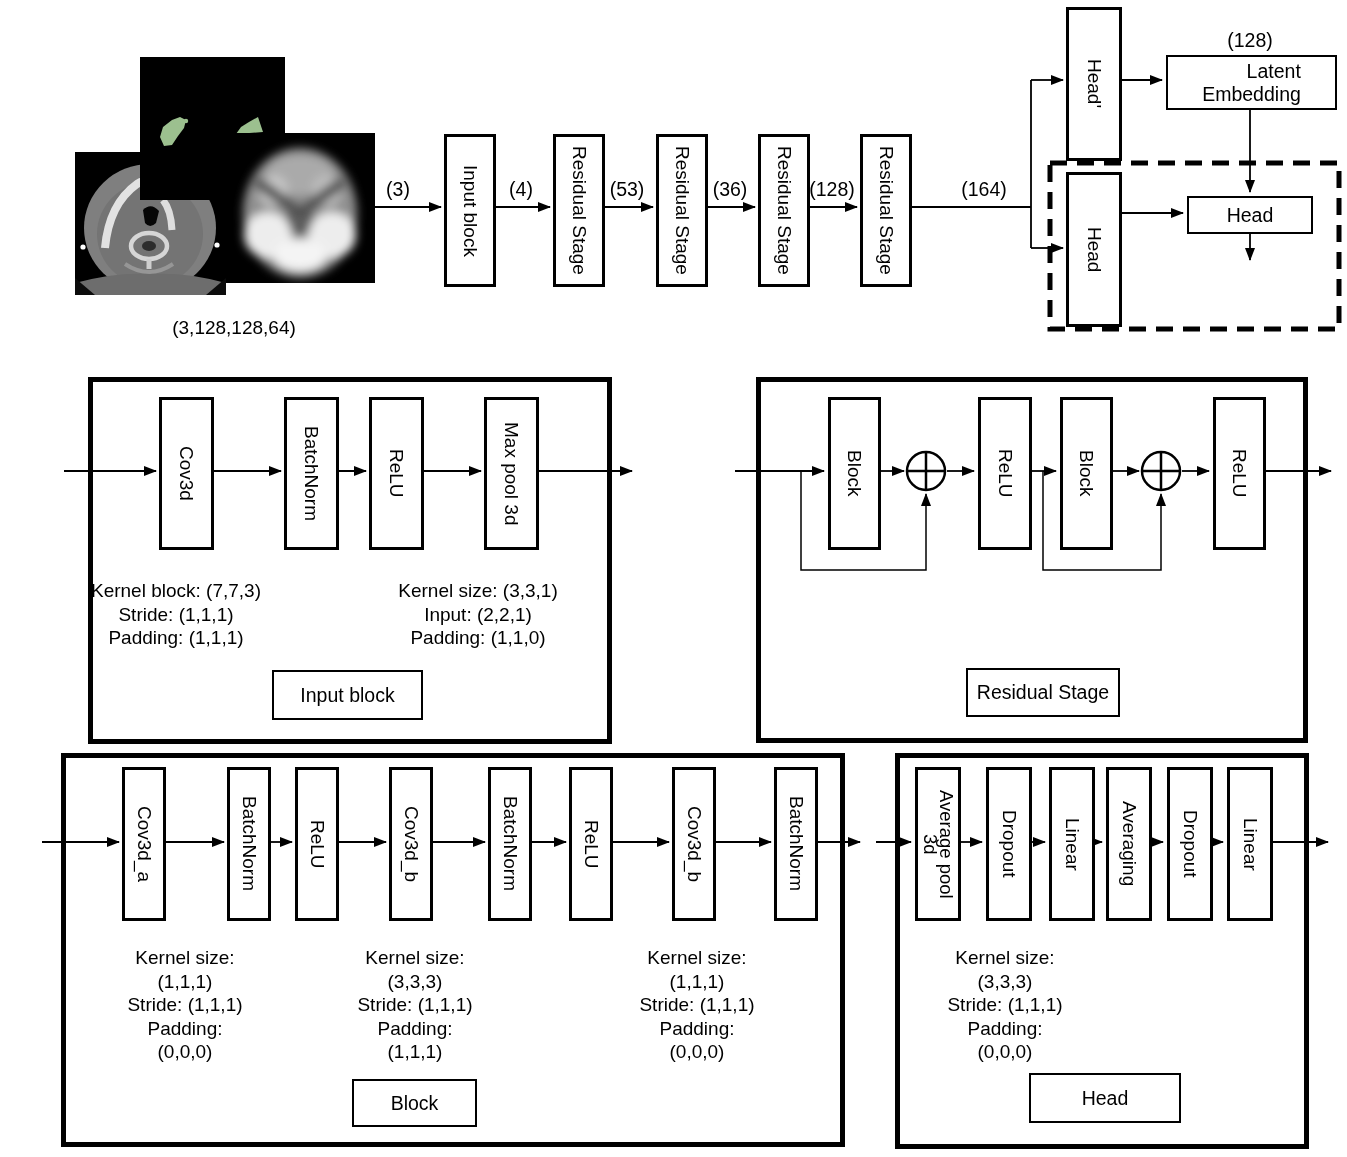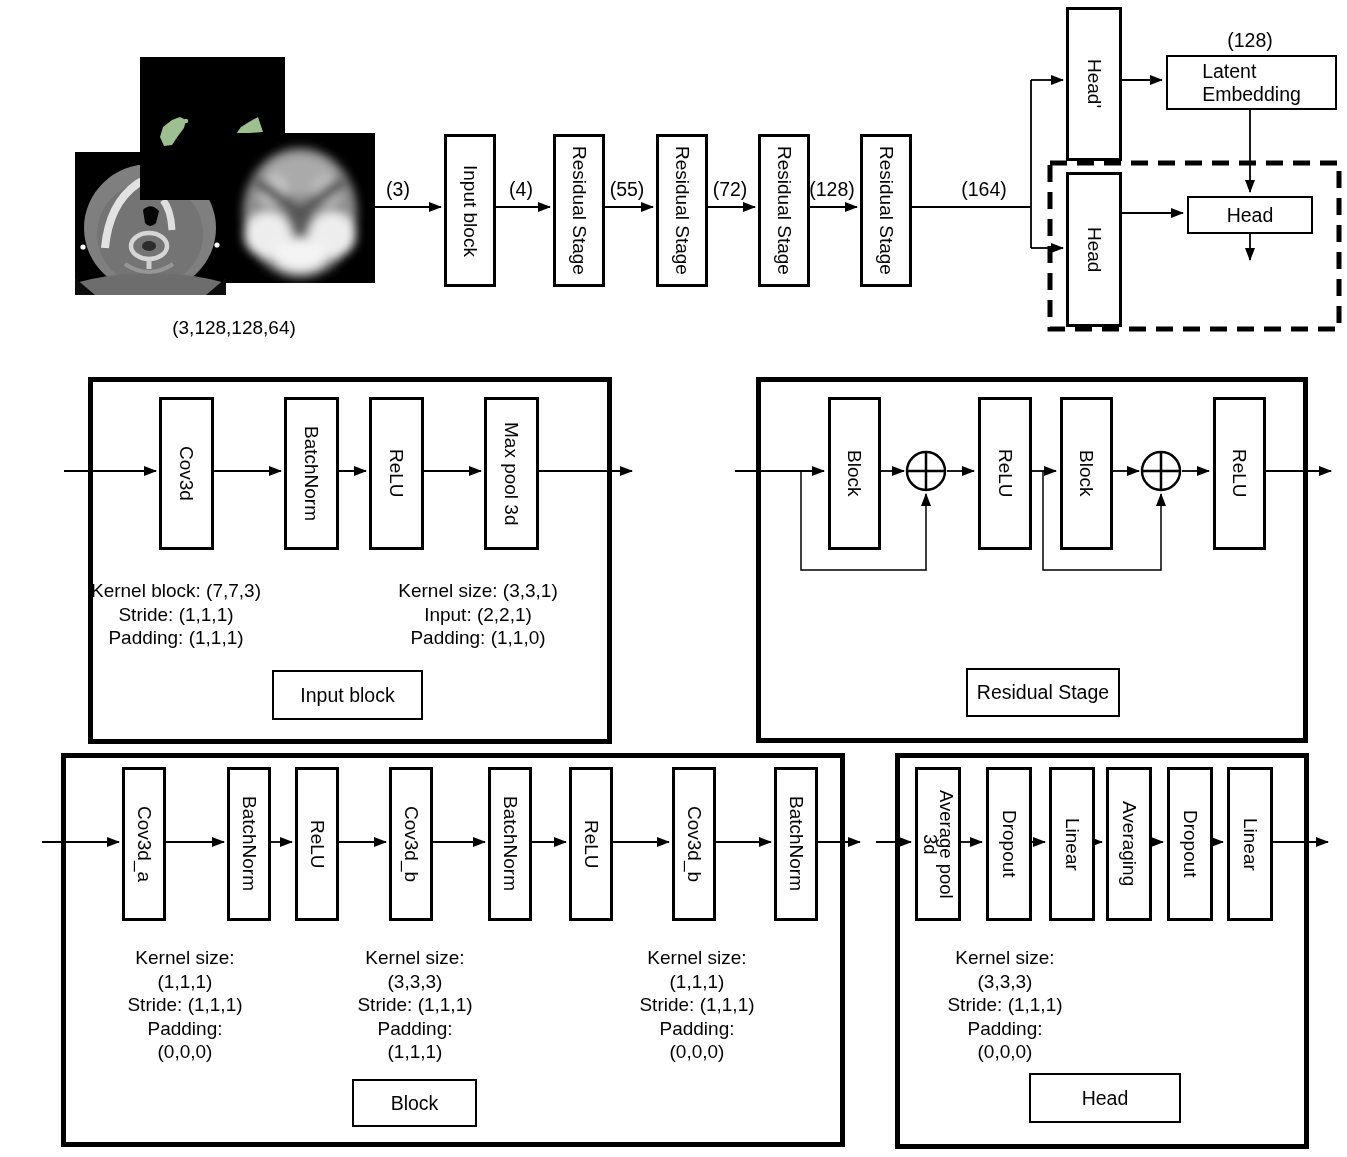--- a/index.html
+++ b/index.html
@@ -5,21 +5,21 @@
   html,body{margin:0;padding:0;background:#fff;}
   #canvas{position:relative;width:1347px;height:1157px;background:#ffffff;overflow:hidden;
           font-family:"Liberation Sans",sans-serif;color:#000;}
   #wires{position:absolute;left:0;top:0;z-index:1;}
   .img-svg{position:absolute;display:block;}
   .panel{position:absolute;border:5px solid #000;background:transparent;z-index:2;}
   .layer{position:absolute;border:3px solid #000;background:#fff;display:flex;align-items:center;justify-content:center;z-index:3;}
   .vtext{writing-mode:vertical-rl;text-orientation:mixed;white-space:pre-line;font-size:19px;line-height:1.05;text-align:center;}
   .tight{font-size:18.5px;line-height:0.88;}
   .hbox{position:absolute;border:2.5px solid #000;background:#fff;display:flex;align-items:center;justify-content:center;
-        font-size:19.5px;text-align:left;z-index:3;white-space:pre-line;line-height:1.18;}
+        font-size:19.5px;text-align:right;z-index:3;white-space:pre-line;line-height:1.18;}
   .title-box{position:absolute;border:2.5px solid #000;background:#fff;display:flex;align-items:center;justify-content:center;
         font-size:19.5px;z-index:3;}
   .chan{position:absolute;transform:translateX(-50%);font-size:19.5px;z-index:3;white-space:nowrap;}
   .params{position:absolute;font-size:19px;line-height:23.5px;text-align:center;white-space:pre-line;z-index:3;}
   .free-label{position:absolute;z-index:3;}
 </style>
 </head>
 <body>
 
 <div id="canvas">
@@ -143,22 +143,22 @@
       <ellipse cx="106" cy="102" rx="24" ry="23" fill="#ededed"></ellipse>
       <ellipse cx="74" cy="122" rx="27" ry="16" fill="#f4f4f4"></ellipse>
       <ellipse cx="74" cy="92" rx="11" ry="11" fill="#5d5d5d"></ellipse>
     </g>
   </svg>
 
   <div class="free-label" style="left:234px;top:317px;transform:translateX(-50%);font-size:19px">(3,128,128,64)</div>
 
   <div class="chan" style="left:398px;top:178px">(3)</div>
   <div class="chan" style="left:521px;top:178px">(4)</div>
-  <div class="chan" style="left:627px;top:178px">(55)</div>
-  <div class="chan" style="left:730px;top:178px">(72)</div>
+  <div class="chan" style="left:627px;top:178px">(53)</div>
+  <div class="chan" style="left:730px;top:178px">(36)</div>
   <div class="chan" style="left:832px;top:178px">(128)</div>
   <div class="chan" style="left:984px;top:178px">(164)</div>
 
   <div class="layer" style="left:444px;top:134px;width:46px;height:147px">
     <span class="vtext">Input block</span>
     </div>
   <div class="layer" style="left:553px;top:134px;width:46px;height:147px">
     <span class="vtext">Residual Stage</span>
     </div>
   <div class="layer" style="left:656px;top:134px;width:46px;height:147px">

